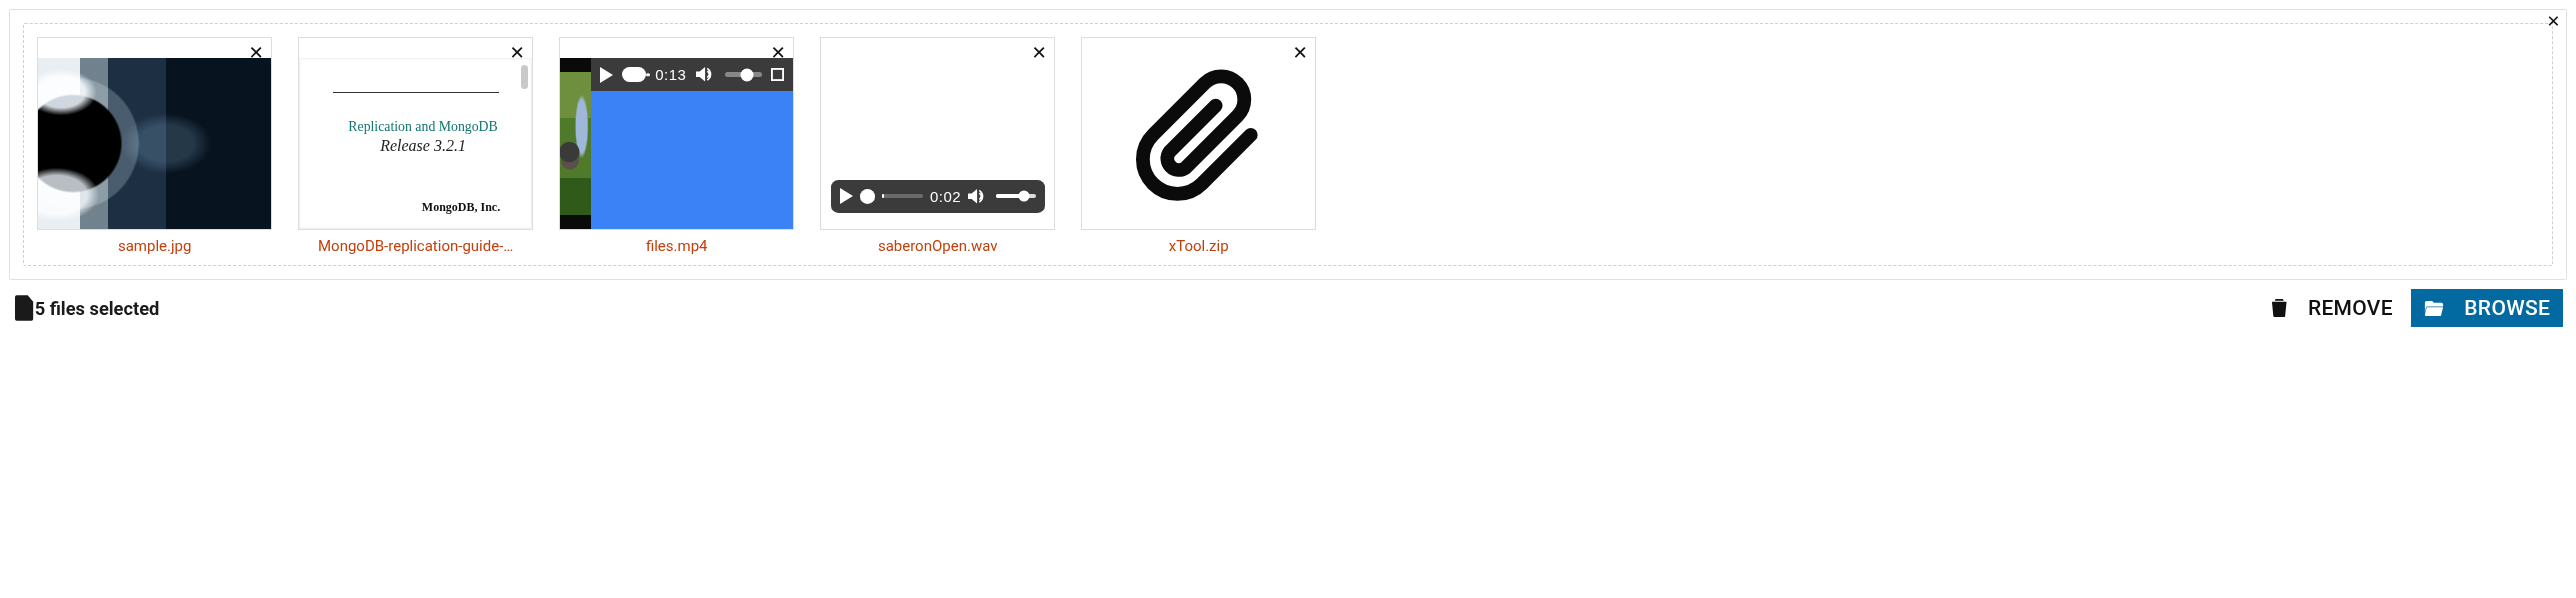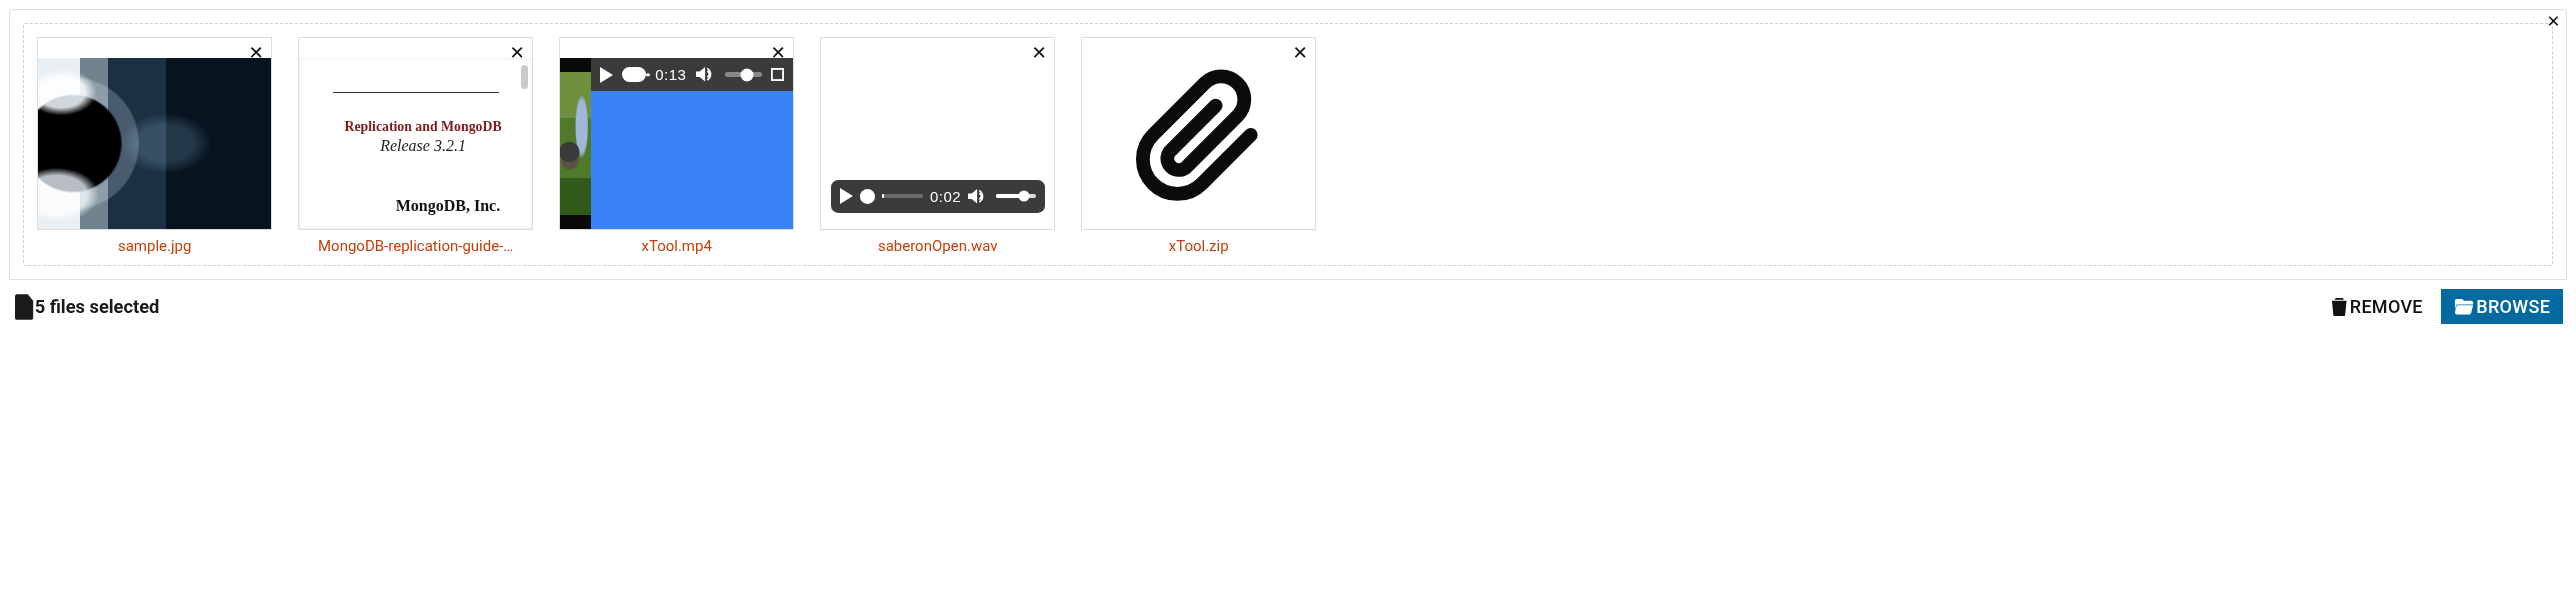--- a/index.html
+++ b/index.html
@@ -118,23 +118,23 @@
     height: 24px;
     background: #c9c9c9;
     border-radius: 3.7px;
   }
   .doc-preview hr {
     border: none;
     border-top: 0.9px solid #333;
     margin-bottom: 26px;
     width: 92%;
   }
-  .doc-title { font-weight: 700; font-size: 13.8px; text-align: center; color:#7f1d1d; }
+  .doc-title { font-weight: 400; font-size: 13.8px; text-align: center; color:#0f766e; }
   .doc-sub { font-style: italic; font-size: 16px; text-align: center; color:#222; margin-top:1.8px;}
-  .doc-foot { position:absolute; right: 31px; bottom: 13px; font-size: 16px; font-weight:700; color:#111;}
+  .doc-foot { position:absolute; right: 31px; bottom: 13px; font-size: 12px; font-weight:700; color:#111;}
 
   
   .vid-preview {
     width: 100%;
     height: calc(100% - 20px);
     margin-top: 20px;
     background: #3b82f6;
     position: relative;
     display:flex; flex-direction:row;
   }
@@ -208,22 +208,22 @@
     display:flex;
     align-items:center;
     justify-content:space-between;
     padding: 9.2px 3.7px 1.8px 5.5px;
   }
   .footer-left{display:flex;align-items:center;}
   .file-icon svg{display:block;}
   .status-text{font-size:18.3px;font-weight:700;color:#1a1a1a;}
   .footer-right{display:flex;align-items:center;gap:5.5px;}
   .btn{
-    display:flex;align-items:center;gap:2px;
-    font-size:18px;font-weight:500;letter-spacing:0.3px;
+    display:flex;align-items:center;gap:20px;
+    font-size:21px;font-weight:500;letter-spacing:0.3px;
     padding:7.3px 13px;border:none;cursor:pointer;
     font-family:inherit;
   }
   .btn-remove{background:#fff;color:#111;}
   .btn-browse{background:#0369a1;color:#fff;}
   .btn svg{display:block;}
 </style>
 </head>
 <body>
 
@@ -273,21 +273,21 @@
                 <span class="knob"></span>
               </span>
             <span class="full-icon">
               <svg width="13" height="13" viewBox="0 0 14 14">
                   <rect x="1" y="1" width="12" height="12" fill="none" stroke="#fff" stroke-width="2"></rect>
                 </svg>
             </span>
           </div>
         </div>
       </div>
-      <div class="file-label">xTool.mp4</div>
+      <div class="file-label">files.mp4</div>
     </div>
 
     <div class="file-card">
       <div class="thumb-wrap">
         <span class="thumb-close">✕</span>
         <div class="aud-preview">
           <div class="aud-controls">
             <span class="play-tri"></span>
             <span class="prog-knob"></span>
             <span class="track">

